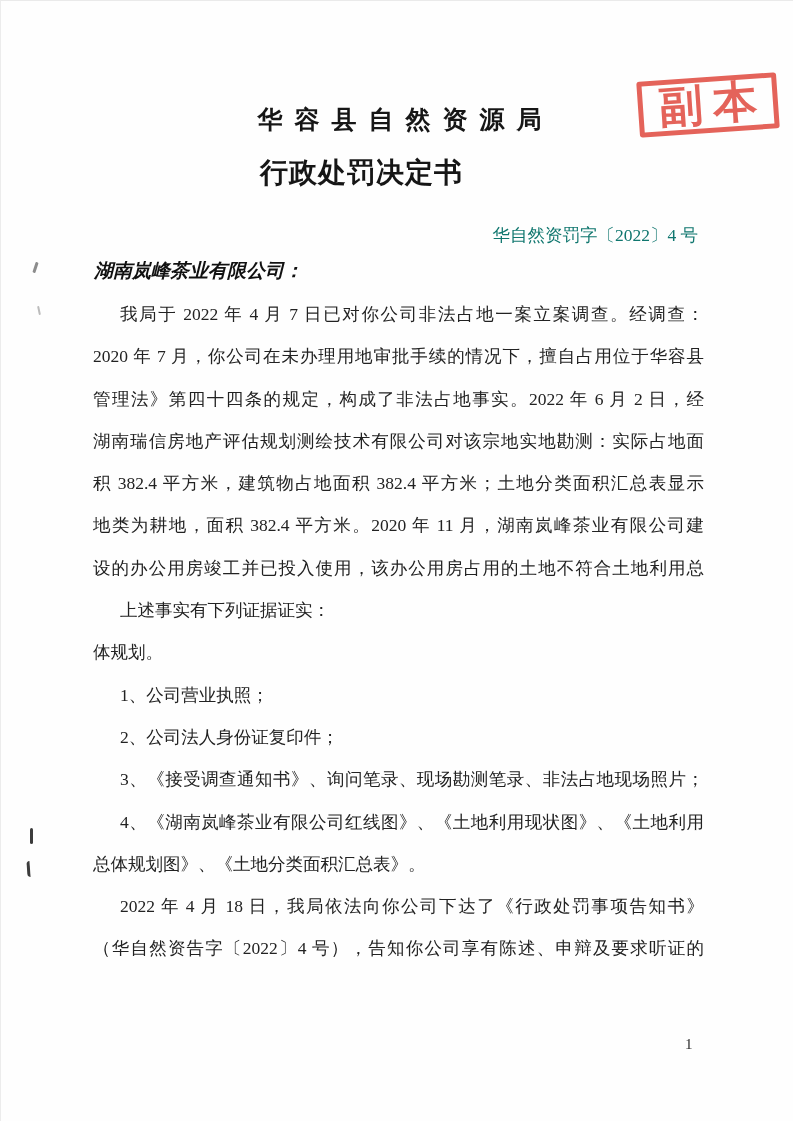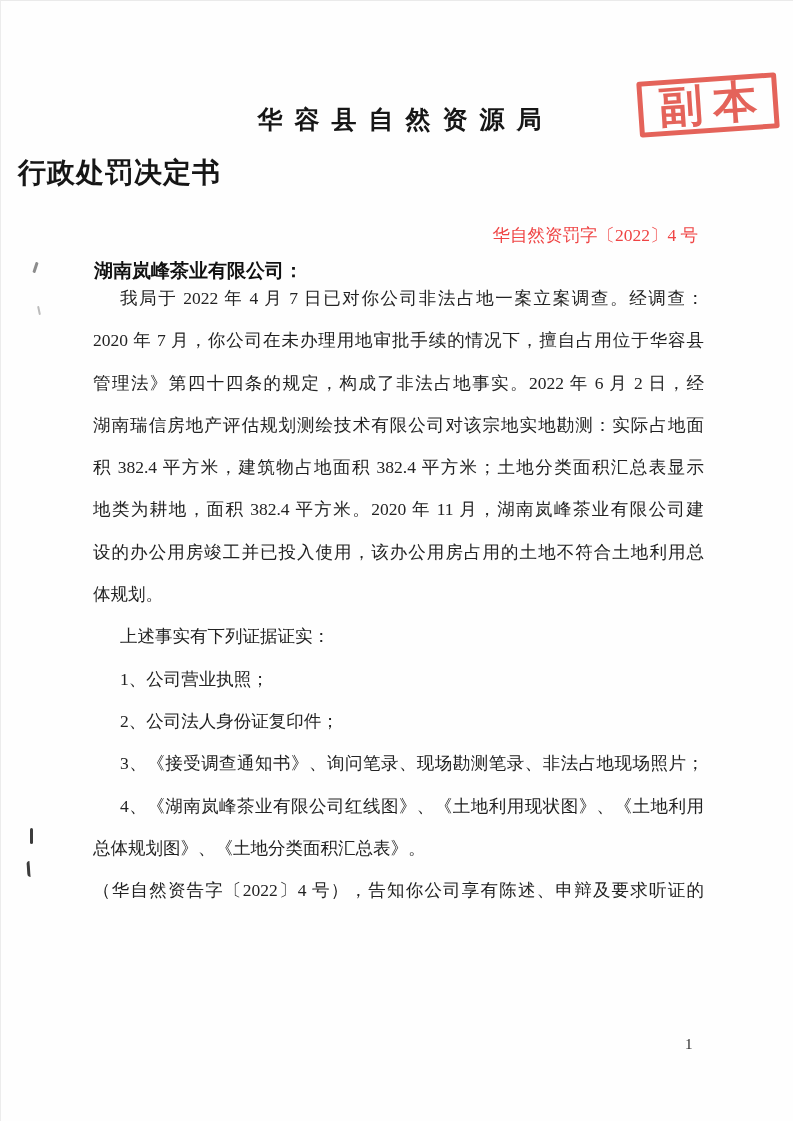--- a/index.html
+++ b/index.html
@@ -20,38 +20,39 @@
   
   .org-title{
     position:absolute;top:102px;left:0;width:793px;
     text-align:center;
     font-size:25px;font-weight:700;line-height:34px;
     letter-spacing:12px;padding-left:16px;box-sizing:border-box;
     color:#161616;
   }
   .doc-type{
     position:absolute;top:154px;left:0;width:704px;
-    text-align:left;
+    text-align:center;
     font-size:28px;font-weight:700;line-height:36px;
     letter-spacing:1px;padding-left:17px;box-sizing:border-box;
     color:#161616;
   }
   .doc-number{
     position:absolute;top:221px;right:95px;
     font-size:17.5px;line-height:26px;
-    color:#ef4444;
+    color:#0f766e;
   }
   .addressee{
     position:absolute;top:257px;left:93px;
     font-size:19px;font-weight:700;line-height:26px;
     color:#111;
+    font-style:italic;
   }
   
   .body-text{
-    position:absolute;top:276px;left:92px;width:611px;
+    position:absolute;top:292px;left:92px;width:611px;
   }
   .line{
     height:42.3px;line-height:42.3px;
     font-size:17.5px;
     white-space:nowrap;
     color:#222;
   }
   .line.full{
     white-space:normal;
     text-align:justify;
@@ -102,27 +103,28 @@
   <div class="addressee">湖南岚峰茶业有限公司：</div>
 
   <div class="body-text">
       <div class="line full ind">我局于 2022 年 4 月 7 日已对你公司非法占地一案立案调查。经调查：</div>
       <div class="line full">2020 年 7 月，你公司在未办理用地审批手续的情况下，擅自占用位于华容县</div>
       <div class="line full">管理法》第四十四条的规定，构成了非法占地事实。2022 年 6 月 2 日，经</div>
       <div class="line full">湖南瑞信房地产评估规划测绘技术有限公司对该宗地实地勘测：实际占地面</div>
       <div class="line full">积 382.4 平方米，建筑物占地面积 382.4 平方米；土地分类面积汇总表显示</div>
       <div class="line full">地类为耕地，面积 382.4 平方米。2020 年 11 月，湖南岚峰茶业有限公司建</div>
       <div class="line full">设的办公用房竣工并已投入使用，该办公用房占用的土地不符合土地利用总</div>
+      <div class="line ind">上述事实有下列证据证实：</div>
       <div class="line">体规划。</div>
-      <div class="line ind">上述事实有下列证据证实：</div>
       <div class="line ind">1、公司营业执照；</div>
       <div class="line ind">2、公司法人身份证复印件；</div>
       <div class="line full ind">3、《接受调查通知书》、询问笔录、现场勘测笔录、非法占地现场照片；</div>
       <div class="line full ind">4、《湖南岚峰茶业有限公司红线图》、《土地利用现状图》、《土地利用</div>
       <div class="line">总体规划图》、《土地分类面积汇总表》。</div>
+      <div class="line full ind">2022 年 4 月 18 日，我局依法向你公司下达了《行政处罚事项告知书》</div>
       <div class="line full">（华自然资告字〔2022〕4 号），告知你公司享有陈述、申辩及要求听证的</div>
     </div>
 
   <div class="page-number">1</div>
 
   <div class="art art-1"></div>
   <div class="art art-2"></div>
   <div class="art art-3"></div>
   <div class="art art-4"></div>
 

